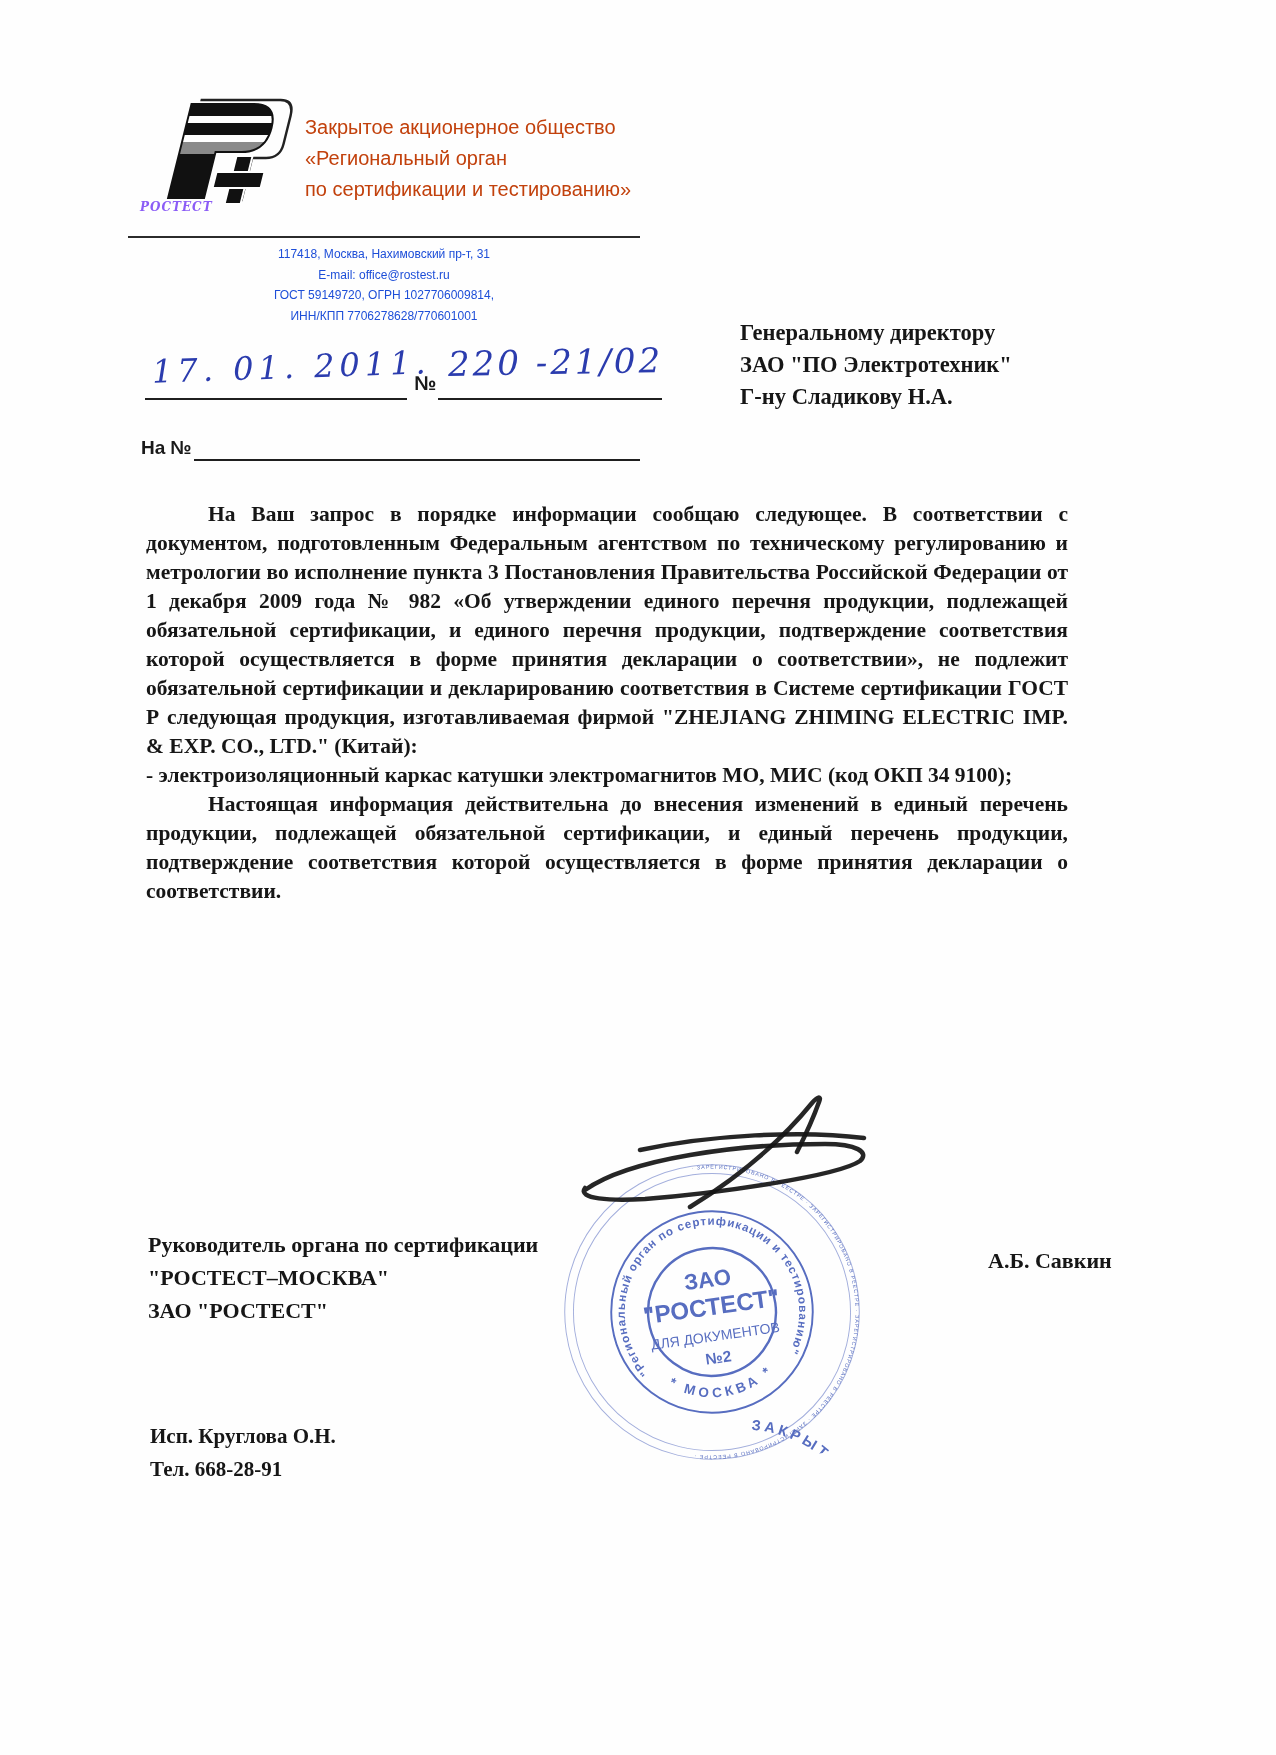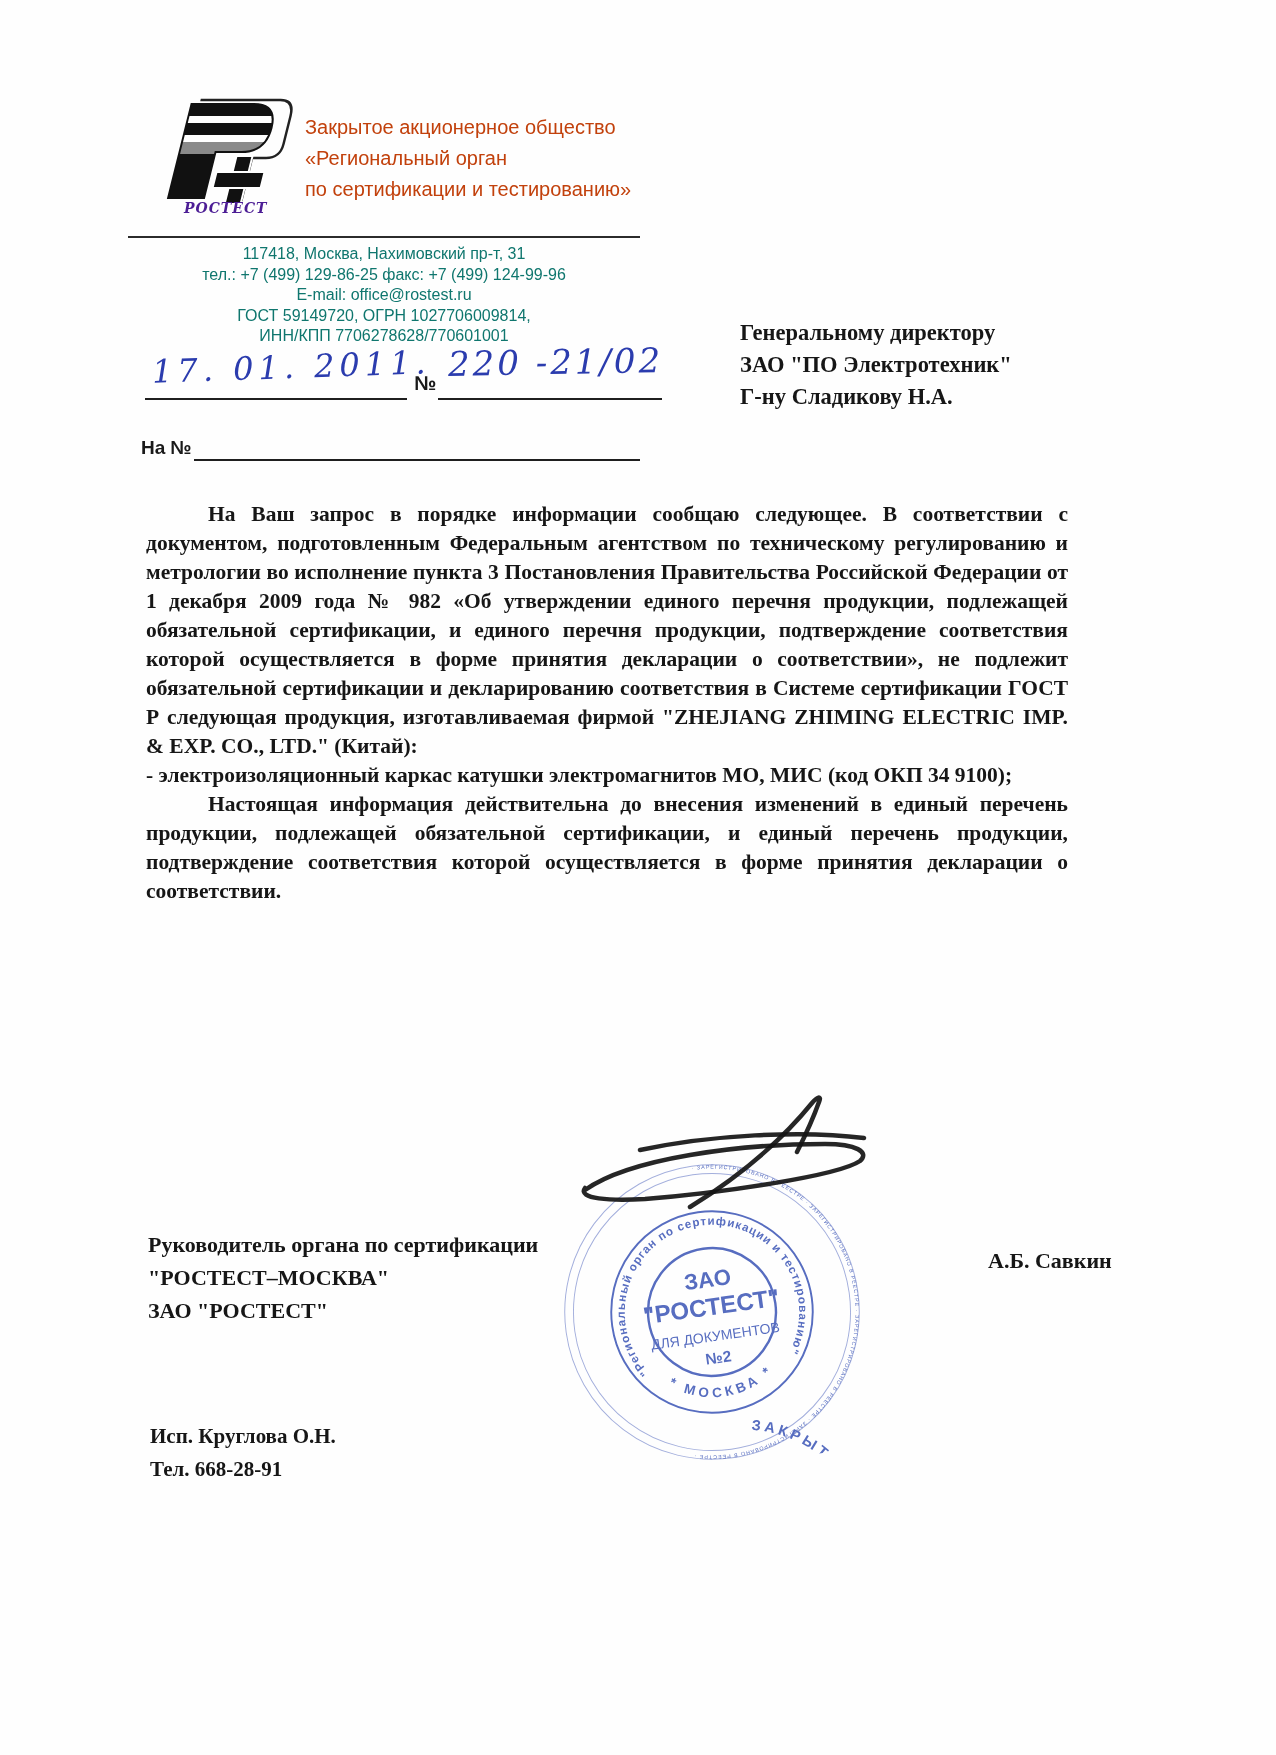--- a/index.html
+++ b/index.html
@@ -4,23 +4,23 @@
 <style>
   html,body{margin:0;padding:0;background:#d9d9d9;}
   .page{
     position:relative;width:1276px;height:1755px;margin:0 auto;
     background:#fefefe;overflow:hidden;
     font-family:"Liberation Serif",serif;color:#161616;
   }
   .abs{position:absolute;}
   
   .company{font-family:"Liberation Sans",sans-serif;font-size:20px;line-height:31px;color:#c2410c;}
-  .logo-label{font-family:"DejaVu Serif",serif;font-style:italic;font-weight:bold;font-size:14px;letter-spacing:1px;color:#4c1d95;margin-left:44px;}
+  .logo-label{font-family:"DejaVu Serif",serif;font-style:italic;font-weight:bold;font-size:12px;letter-spacing:1px;color:#8b5cf6;}
   .divider{background:#2b2b2b;height:2px;}
-  .contacts{font-family:"Liberation Sans",sans-serif;font-size:16px;line-height:20.5px;text-align:center;color:#0f766e;}
+  .contacts{font-family:"Liberation Sans",sans-serif;font-size:12px;line-height:20.5px;text-align:center;color:#1d4ed8;}
   .contacts div{white-space:nowrap;}
   
   .hand{font-family:"DejaVu Serif",serif;font-style:italic;color:#2b3cae;white-space:nowrap;}
   .hand-date{font-size:32px;letter-spacing:5px;transform:rotate(-2deg);}
   .hand-num{font-size:34px;letter-spacing:3px;transform:rotate(-1deg);}
   .rule{background:#1f1f1f;height:2px;}
   .ref-label{font-family:"Liberation Sans",sans-serif;font-size:20px;font-weight:bold;color:#1a1a1a;}
   
   .recipient{font-size:22.5px;font-weight:bold;line-height:32px;white-space:nowrap;}
   
@@ -70,21 +70,20 @@
 
   <div class="abs company" style="left:305px;top:112px;">
     <div>Закрытое акционерное общество</div>
     <div>«Региональный орган</div>
     <div>по сертификации и тестированию»</div>
   </div>
 
   <div class="abs divider" style="left:128px;top:236px;width:512px;"></div>
   <div class="abs contacts" style="left:128px;top:244px;width:512px;">
     <div>117418, Москва, Нахимовский пр-т, 31</div>
-    <div>тел.: +7 (499) 129-86-25  факс: +7 (499) 124-99-96</div>
     <div>E-mail: office@rostest.ru</div>
     <div>ГОСТ 59149720, ОГРН 1027706009814,</div>
     <div>ИНН/КПП 7706278628/770601001</div>
   </div>
 
   <div class="abs hand hand-date" style="left:152px;top:348px;">17. 01. 2011.</div>
   <div class="abs rule" style="left:145px;top:398px;width:262px;"></div>
   <div class="abs ref-label" style="left:414px;top:372px;">№</div>
   <div class="abs hand hand-num" style="left:448px;top:342px;">220 -21/02</div>
   <div class="abs rule" style="left:438px;top:398px;width:224px;"></div>

